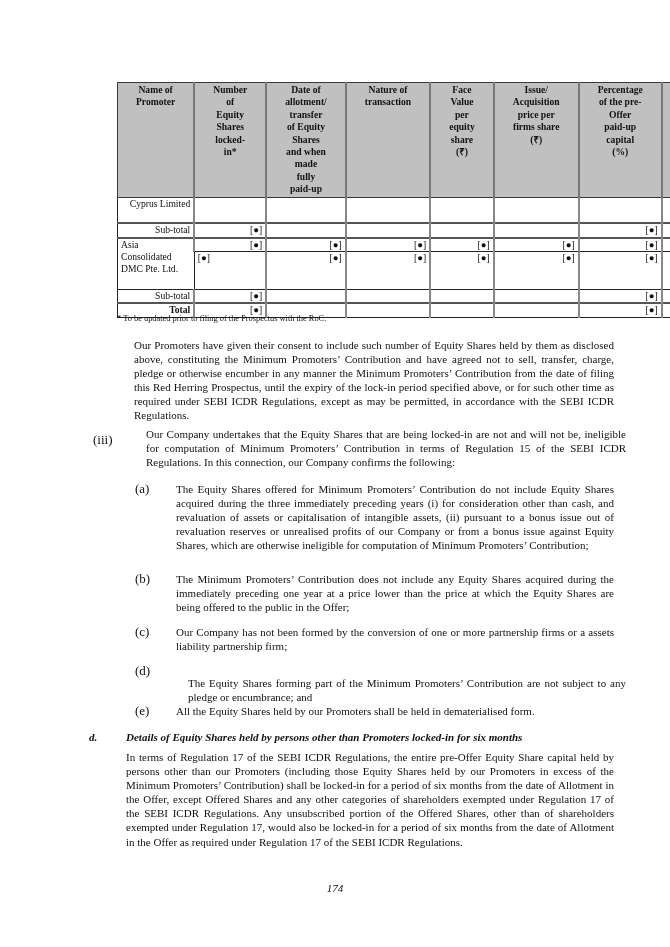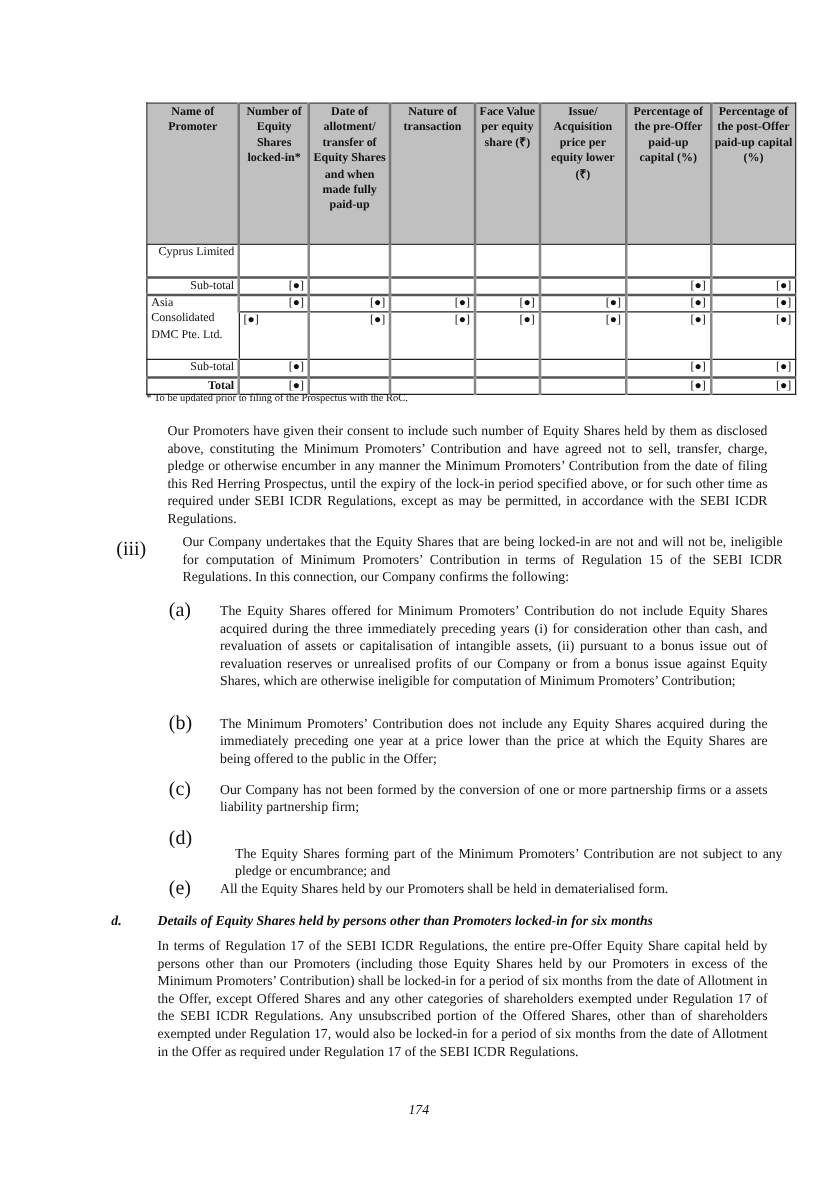--- a/index.html
+++ b/index.html
@@ -3,36 +3,36 @@
 <meta charset="utf-8">
 <style>
   html, body { margin: 0; padding: 0; background: #ffffff; }
   body { width: 670px; height: 947px; position: relative; overflow: hidden;
          font-family: "Liberation Serif", serif; color: #111; }
   .page { position: absolute; left: 0; top: 0; width: 670px; height: 947px; background: #fff; }
 
   table.lock { position: absolute; left: 117px; top: 82px; width: 520px;
                border-collapse: collapse; font-size: 9.6px; line-height: 12.4px; }
   table.lock th { background: #c0c0c0; font-weight: bold; text-align: center; vertical-align: top;
-                  border: 1px solid #3a3a3a; border-left: 2px solid #777; padding: 1px 2px; }
+                  border: 1px solid #3a3a3a; border-left: 2px solid #777; padding: 1px 18px; }
   table.lock th:first-child { border-left: 1px solid #3a3a3a; }
   table.lock td { border: 1px solid #222; border-left: 2px solid #888; padding: 0 3px; vertical-align: top;
                   text-align: right; height: 12px; }
   table.lock td:first-child { border-left: 1px solid #222; text-align: left; }
   table.lock td.name { text-align: right; }
   table.lock td.name.justify { text-align: justify; }
   .italic { }
   .bold { font-weight: bold; }
   tr.hdr th { height: 110px; }
   tr.thick td { border-top: 2px solid #555; }
 
   .footnote { position: absolute; left: 117px; top: 314px; font-size: 8.4px; }
 
   .para { position: absolute; font-size: 11px; line-height: 14.1px; text-align: justify; }
-  .marker { position: absolute; font-size: 16px; line-height: 14px; }
+  .marker { position: absolute; font-size: 13px; line-height: 14px; }
 
   .heading { position: absolute; font-size: 11px; font-weight: bold; font-style: italic; }
   .pageno { position: absolute; left: 0; width: 670px; top: 882px; text-align: center; font-size: 11px; font-style: italic; }
 </style>
 </head>
 <body>
 
 <div class="page">
 
   <table class="lock">
@@ -46,21 +46,21 @@
         <col style="width:68px">
         <col style="width:68px">
     </colgroup>
     <thead>
       <tr class="hdr">
         <th>Name of Promoter</th>
         <th>Number of Equity Shares locked-in*</th>
         <th>Date of allotment/ transfer of Equity Shares and when made fully paid-up</th>
         <th>Nature of transaction</th>
         <th>Face Value per equity share (₹)</th>
-        <th>Issue/ Acquisition price per equity lower (₹)</th>
+        <th>Issue/ Acquisition price per firms share (₹)</th>
         <th>Percentage of the pre-Offer paid-up capital (%)</th>
         <th>Percentage of the post-Offer paid-up capital (%)</th>
       </tr>
     </thead>
     <tbody>
       <tr style="height:26px">
         <td class="name">Cyprus Limited</td>
         <td></td>
         <td></td>
         <td></td>

